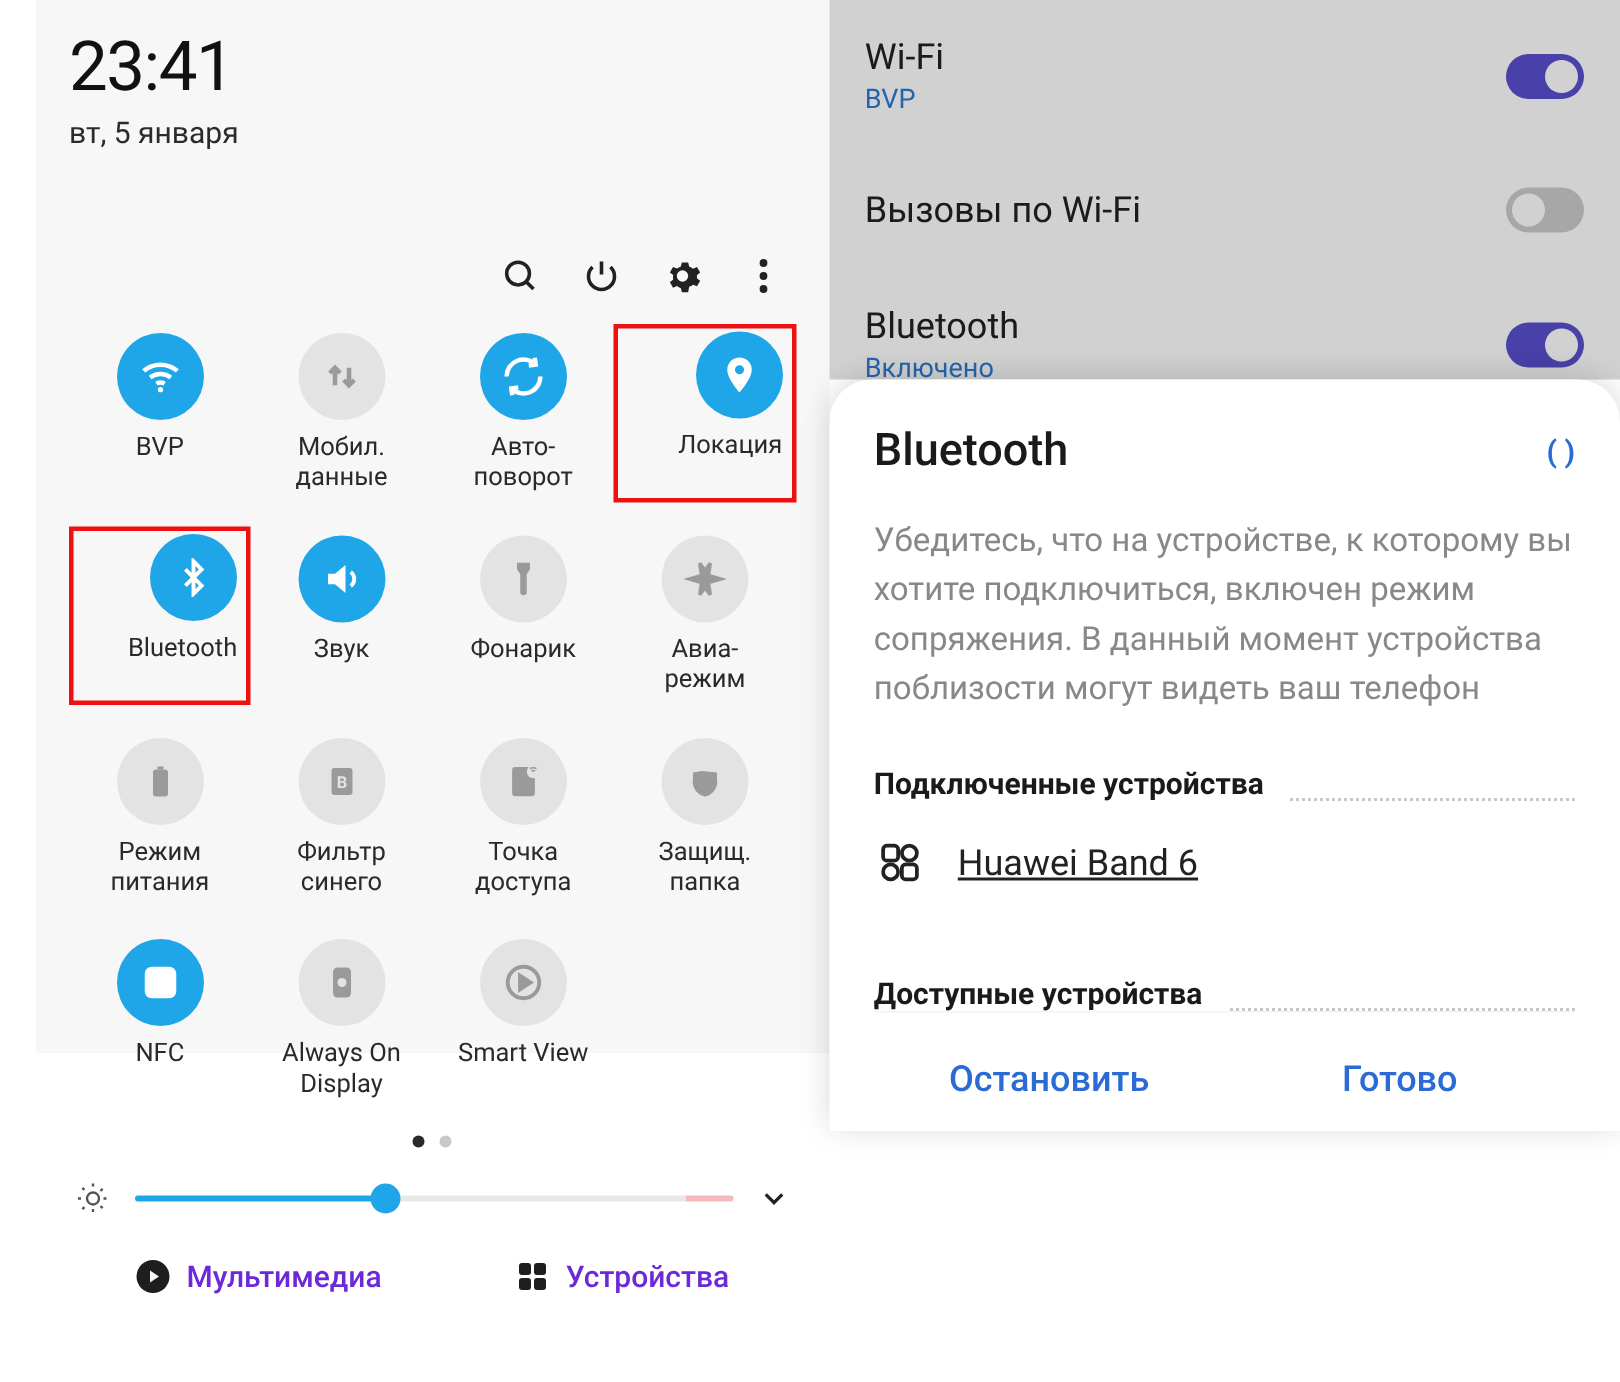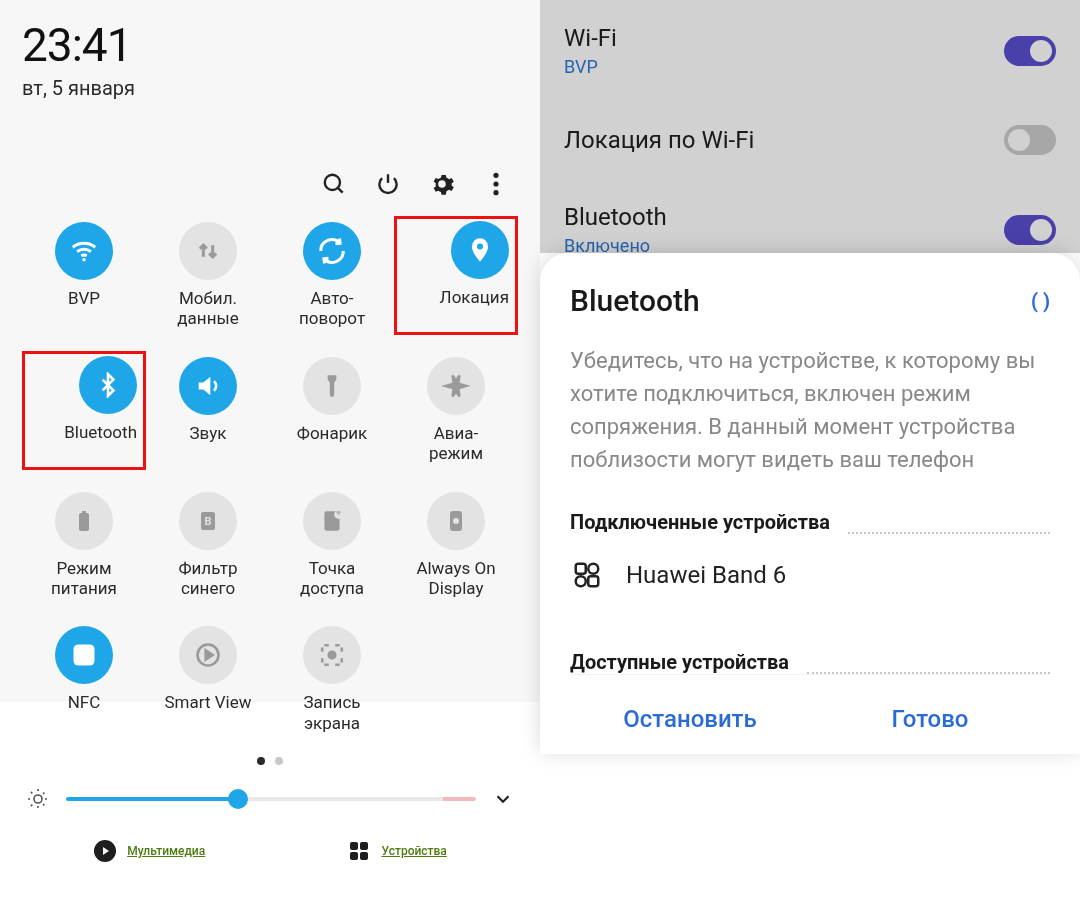--- a/index.html
+++ b/index.html
@@ -10,20 +10,21 @@
     height: 921px;
     display: flex;
     overflow: hidden;
   }
   .left-panel {
     width: 540px;
     height: 702px;
     background: #f7f7f7;
     padding: 18px 22px 0 22px;
     position: relative;
+    margin-left: 24px;
   }
   .right-panel {
     width: 540px;
     height: 754px;
     position: relative;
     background: #f7f7f7;
   }
   .right-dim {
     position: absolute;
     top: 0; left: 0; right: 0;
@@ -80,21 +81,21 @@
     flex:1; height:4px; background: linear-gradient(to right, #1fa6e8 0%, #1fa6e8 42%, #e8e8e8 42%, #e8e8e8 92%, #f5b9bd 92%, #f5b9bd 100%);
     position:relative; border-radius:4px;
   }
   .thumb {
     position:absolute; left:42%; top:50%; transform:translate(-50%,-50%);
     width:20px; height:20px; border-radius:50%; background:#1fa6e8;
   }
   .bottom-row {
     display:flex; justify-content:space-around; align-items:center;
     margin-top: 28px;
-    font-size: 12px; color:#4d7c0f; font-weight:500;text-decoration:underline;
+    font-size: 20px; color:#6d28d9; font-weight:500;
   }
   .bbtn { display:flex; align-items:center; gap:10px; }
 
   
   .settings-list { position:relative; z-index:0; background:#fff; }
   .set-row {
     padding: 24px 24px 24px 24px;
     display:flex; justify-content:space-between; align-items:center;
     border-bottom: 0px solid #eee;
   }
@@ -125,21 +126,21 @@
   .sheet-title { font-size:30px; font-weight:500; color:#1a1a1a; }
   .spinner { color:#2a6bd4; font-size:20px; font-weight:bold; }
   .sheet-desc {
     margin-top: 26px;
     font-size: 22px; color:#888; line-height:1.5;
   }
   .section-title { font-size:20px; font-weight:700; color:#1a1a1a; margin-top:34px; display:flex; align-items:flex-end; }
   .dots-line { flex:1; border-bottom: 2px dotted #c8c8c8; margin-left:18px; height:1px; }
   .device-row {
     display:flex; align-items:center; gap:24px; padding: 26px 2px;
-    font-size:24px; color:#222;
+    font-size:24px; color:#222;text-decoration:underline;
   }
   .sheet-actions {
     margin-top:auto; display:flex;
     border-top: 1px solid #f3f3f3;
   }
   .sheet-btn {
     flex:1; text-align:center; padding:30px 0;
     font-size:24px; color:#2a6bd4; font-weight:500;
   }
   svg { display:block; }
@@ -280,52 +281,51 @@
             <rect x="5" y="3" width="14" height="18" rx="2"></rect>
             <circle cx="18" cy="6" r="4" fill="#e3e3e3"></circle>
             <path d="M16 4a5 5 0 0 1 4 0M16.8 5.5a3 3 0 0 1 2.4 0" fill="none" stroke="currentColor" stroke-width="1"></path>
           </svg>
         </div>
         <div class="tile-label">Точка<br>доступа</div>
       </div>
       <div class="tile">
         <div class="tile-circle tile-off">
           <svg width="24" height="24" viewBox="0 0 24 24" fill="currentColor">
-            <rect x="6" y="2" width="12" height="20" rx="3"></rect>
-            <circle cx="12" cy="12" r="3" fill="#e3e3e3"></circle>
-          </svg>
-        </div>
-        <div class="tile-label">Always On<br>Display</div>
+            <path d="M4 6l6-1 10 1v4a10 10 0 0 1-8 12A10 10 0 0 1 4 10V6z"></path>
+          </svg>
+        </div>
+        <div class="tile-label">Защищ.<br>папка</div>
       </div>
       <div class="tile">
         <div class="tile-circle tile-on">
           <svg width="28" height="28" viewBox="0 0 24 24" fill="currentColor">
             <rect x="3" y="3" width="18" height="18" rx="4"></rect>
             <path d="M8 16V8l8 8V8" fill="none" stroke="#fff" stroke-width="2.4"></path>
           </svg>
         </div>
         <div class="tile-label">NFC</div>
       </div>
       <div class="tile">
         <div class="tile-circle tile-off">
+          <svg width="24" height="24" viewBox="0 0 24 24" fill="currentColor">
+            <rect x="6" y="2" width="12" height="20" rx="3"></rect>
+            <circle cx="12" cy="12" r="3" fill="#e3e3e3"></circle>
+          </svg>
+        </div>
+        <div class="tile-label">Always On<br>Display</div>
+      </div>
+      <div class="tile">
+        <div class="tile-circle tile-off">
           <svg width="28" height="28" viewBox="0 0 24 24" fill="none" stroke="currentColor" stroke-width="2.2">
             <circle cx="12" cy="12" r="9"></circle>
             <polygon points="10,8 16,12 10,16" fill="currentColor"></polygon>
           </svg>
         </div>
         <div class="tile-label">Smart View</div>
-      </div>
-      <div class="tile">
-        <div class="tile-circle tile-off">
-          <svg width="26" height="26" viewBox="0 0 24 24" fill="none" stroke="currentColor" stroke-width="2.4">
-            <path d="M5 3h4M3 5v4M19 3h-4M21 5v4M5 21h4M3 19v-4M19 21h-4M21 19v-4"></path>
-            <circle cx="12" cy="12" r="3" fill="currentColor"></circle>
-          </svg>
-        </div>
-        <div class="tile-label">Запись<br>экрана</div>
       </div>
     </div>
 
   <div class="pager">
     <div class="dot active"></div>
     <div class="dot"></div>
   </div>
 
   <div class="slider-row">
     <span>
@@ -377,21 +377,21 @@
   <div class="settings-list">
     <div class="set-row">
       <div>
         <div class="set-title">Wi-Fi</div>
         <div class="set-sub">BVP</div>
       </div>
       <div class="toggle on"></div>
     </div>
     <div class="set-row">
       <div>
-        <div class="set-title">Локация по Wi-Fi</div>
+        <div class="set-title">Вызовы по Wi-Fi</div>
       </div>
       <div class="toggle"></div>
     </div>
     <div class="set-row">
       <div>
         <div class="set-title">Bluetooth</div>
         <div class="set-sub">Включено</div>
       </div>
       <div class="toggle on"></div>
     </div>

